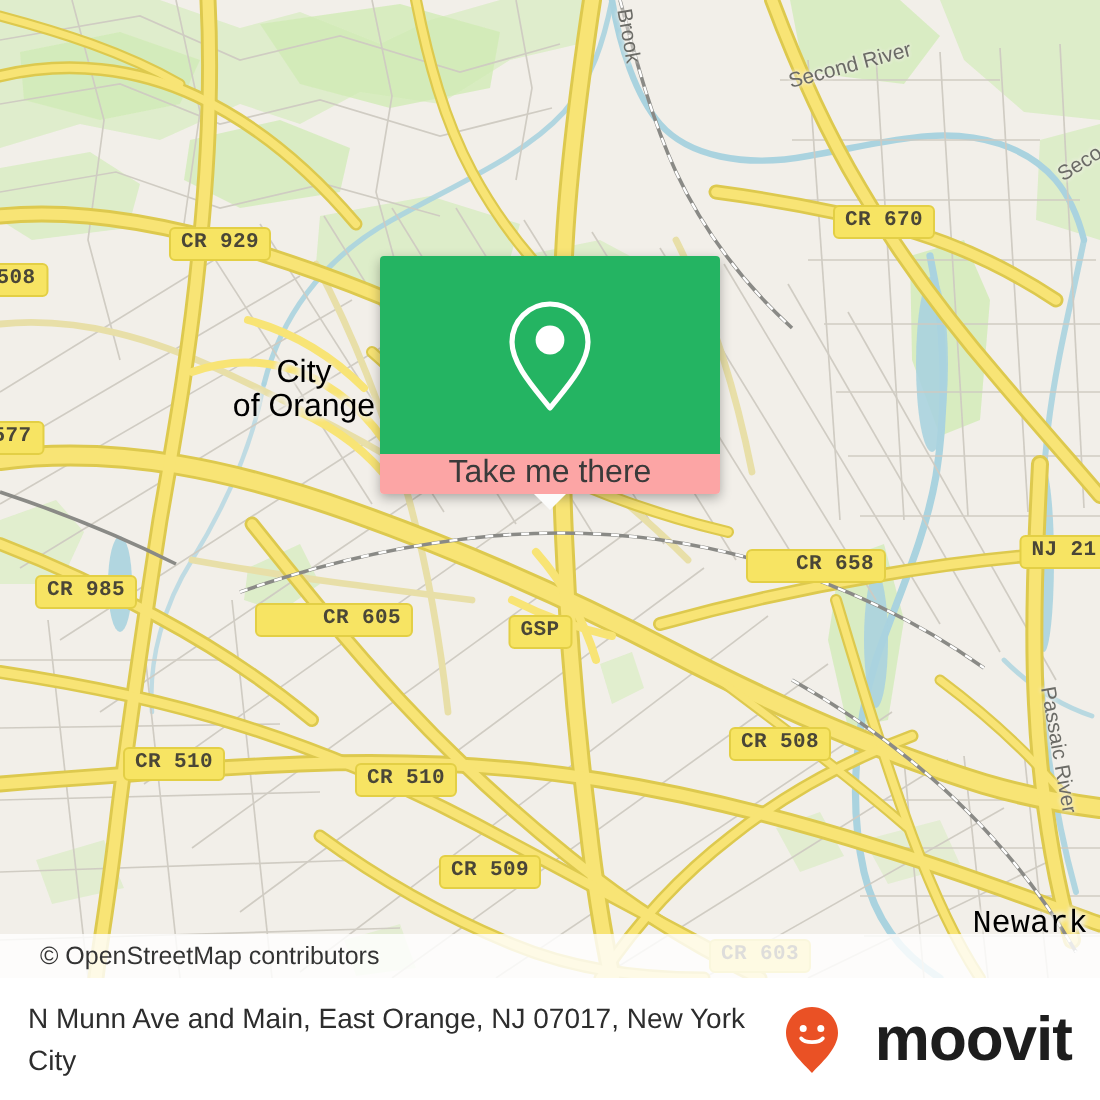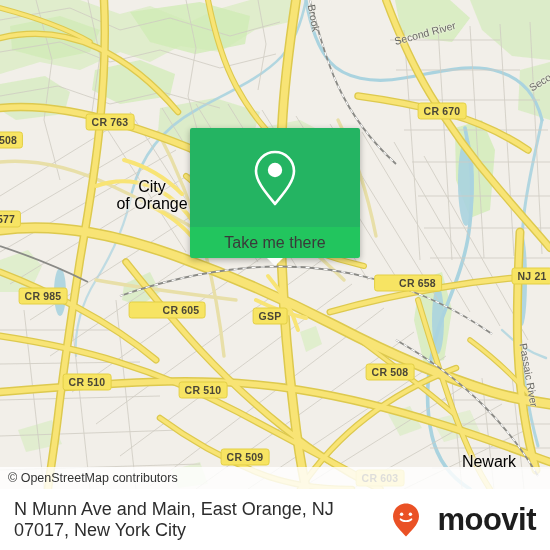--- a/index.html
+++ b/index.html
@@ -21,21 +21,21 @@
     border:1px solid #e3cf45;
     border-radius:3px;
     color:#4a4637;
     font-size:10.5px;
     font-weight:bold;
     letter-spacing:.2px;
     padding:1px 5px 2px 5px;
     line-height:12px;
     white-space:nowrap;
     transform:translate(-50%,-50%);
-    font-family:Liberation Sans, sans-serif;
+    font-family:Liberation Mono, monospace;
   }
   .placelabel{
     position:absolute;
     color:#000000;
     font-size:16px;
     white-space:nowrap;
     transform:translate(-50%,-50%);
     text-shadow:0 0 3px #f2efe9,0 0 3px #f2efe9,1px 1px 2px #f2efe9,-1px -1px 2px #f2efe9;
     font-family:"Liberation Sans", sans-serif;
   }
@@ -50,37 +50,37 @@
     font-family:"Liberation Sans", sans-serif;
   }
 
   
   .attrib{
     position:absolute;left:0;bottom:0;width:550px;height:22px;
     background:rgba(255,255,255,.82);
     display:flex;align-items:center;
   }
   .attrib span{
-    font-size:12.5px;color:#333;padding-left:8px;
+    font-size:12.5px;color:#333;padding-left:20px;
     font-family:"Liberation Sans", sans-serif;
   }
 
   
   .callout{
     position:absolute;left:190px;top:128px;width:170px;
     box-shadow:0 2px 6px rgba(0,0,0,.30);
     border-radius:2px;overflow:visible;
   }
   .callout-head{
     height:99px;background:#24b462;
     display:flex;align-items:center;justify-content:center;
     border-radius:2px 2px 0 0;
   }
   .callout-body{
-    height:31px;background:#22c55e;
+    height:20px;background:#fca5a5;
     display:flex;align-items:center;justify-content:center;
     border-radius:0 0 2px 2px;
     position:relative;
   }
   .callout-body span{
     font-size:16px;color:#3a3a3a;
     font-family:"Liberation Sans", sans-serif;
   }
   .callout-tail{
     position:absolute;left:50%;bottom:-8px;margin-left:-8px;
@@ -90,21 +90,21 @@
     border-top:8px solid #fbfbfa;
   }
 
   
   .footer{
     position:absolute;left:0;top:489px;width:550px;height:61px;
     background:#fff;display:flex;align-items:center;
   }
   .footer-text{
     flex:1;padding-left:14px;padding-right:6px;
-    font-size:18px;line-height:21px;color:#2d2d2d;
+    font-size:14px;line-height:21px;color:#2d2d2d;
     font-family:"Liberation Sans", sans-serif;
   }
   .brand{
     display:flex;align-items:center;padding-right:14px;gap:16px;
   }
   .brand-word{
     font-size:31px;font-weight:bold;color:#1d1d1d;letter-spacing:-.5px;
     line-height:31px;
     font-family:"Liberation Sans", sans-serif;
   }
@@ -313,40 +313,40 @@
         <path d="M396,340 C428,358 458,380 484,406 C506,428 524,452 538,476"></path>
       </g>
       <g fill="none" stroke="#ffffff" stroke-width="1.2" stroke-dasharray="4 5">
         <path d="M120,296 C160,282 202,272 246,268 C292,264 336,268 378,280 C420,292 458,310 492,334"></path>
         <path d="M310,0 C318,30 326,60 338,86 C352,116 372,142 396,164"></path>
         <path d="M396,340 C428,358 458,380 484,406 C506,428 524,452 538,476"></path>
       </g>
     </svg>
 
     <div id="shield-layer">
-        <div class="shield" style="left: 110px; top: 122px;">CR 763</div>
+        <div class="shield" style="left: 110px; top: 122px;">CR 929</div>
         <div class="shield" style="left: 8px; top: 140px;">508</div>
         <div class="shield" style="left: 6px; top: 219px;">577</div>
         <div class="shield" style="left: 442px; top: 111px;">CR 670</div>
         <div class="shield" style="left: 43px; top: 296px;">CR 985</div>
         <div class="shield" style="left: 167px; top: 310px; padding-left: 33px;">CR 605</div>
         <div class="shield" style="left: 270px; top: 316px;">GSP</div>
         <div class="shield" style="left: 408px; top: 283px; padding-left: 24px;">CR 658</div>
         <div class="shield" style="left: 532px; top: 276px;">NJ 21</div>
         <div class="shield" style="left: 87px; top: 382px;">CR 510</div>
         <div class="shield" style="left: 203px; top: 390px;">CR 510</div>
         <div class="shield" style="left: 390px; top: 372px;">CR 508</div>
-        <div class="shield" style="left: 245px; top: 457px;">CR 509</div>
+        <div class="shield" style="left: 245px; top: 436px;">CR 509</div>
         <div class="shield" style="left: 380px; top: 478px;">CR 603</div>
       </div>
 
     <div id="place-layer">
         <div class="placelabel two" style="left: 152px; top: 195px;">City
 of Orange</div>
-        <div class="placelabel" style="left: 489px; top: 462px;">Newark</div>
+        <div class="placelabel" style="left: 515px; top: 462px; font-family: Liberation Mono, monospace;">Newark</div>
       </div>
 
     <div id="water-layer">
         <div class="waterlabel" style="left: 425px; top: 33px; transform: translate(-50%, -50%) rotate(-15deg);">Second River</div>
         <div class="waterlabel" style="left: 314px; top: 18px; transform: translate(-50%, -50%) rotate(80deg);">Brook</div>
         <div class="waterlabel" style="left: 529px; top: 375px; transform: translate(-50%, -50%) rotate(80deg);">Passaic River</div>
         <div class="waterlabel" style="left: 540px; top: 82px; transform: translate(-50%, -50%) rotate(-32deg);">Seco</div>
       </div>
 
     <div class="attrib">

